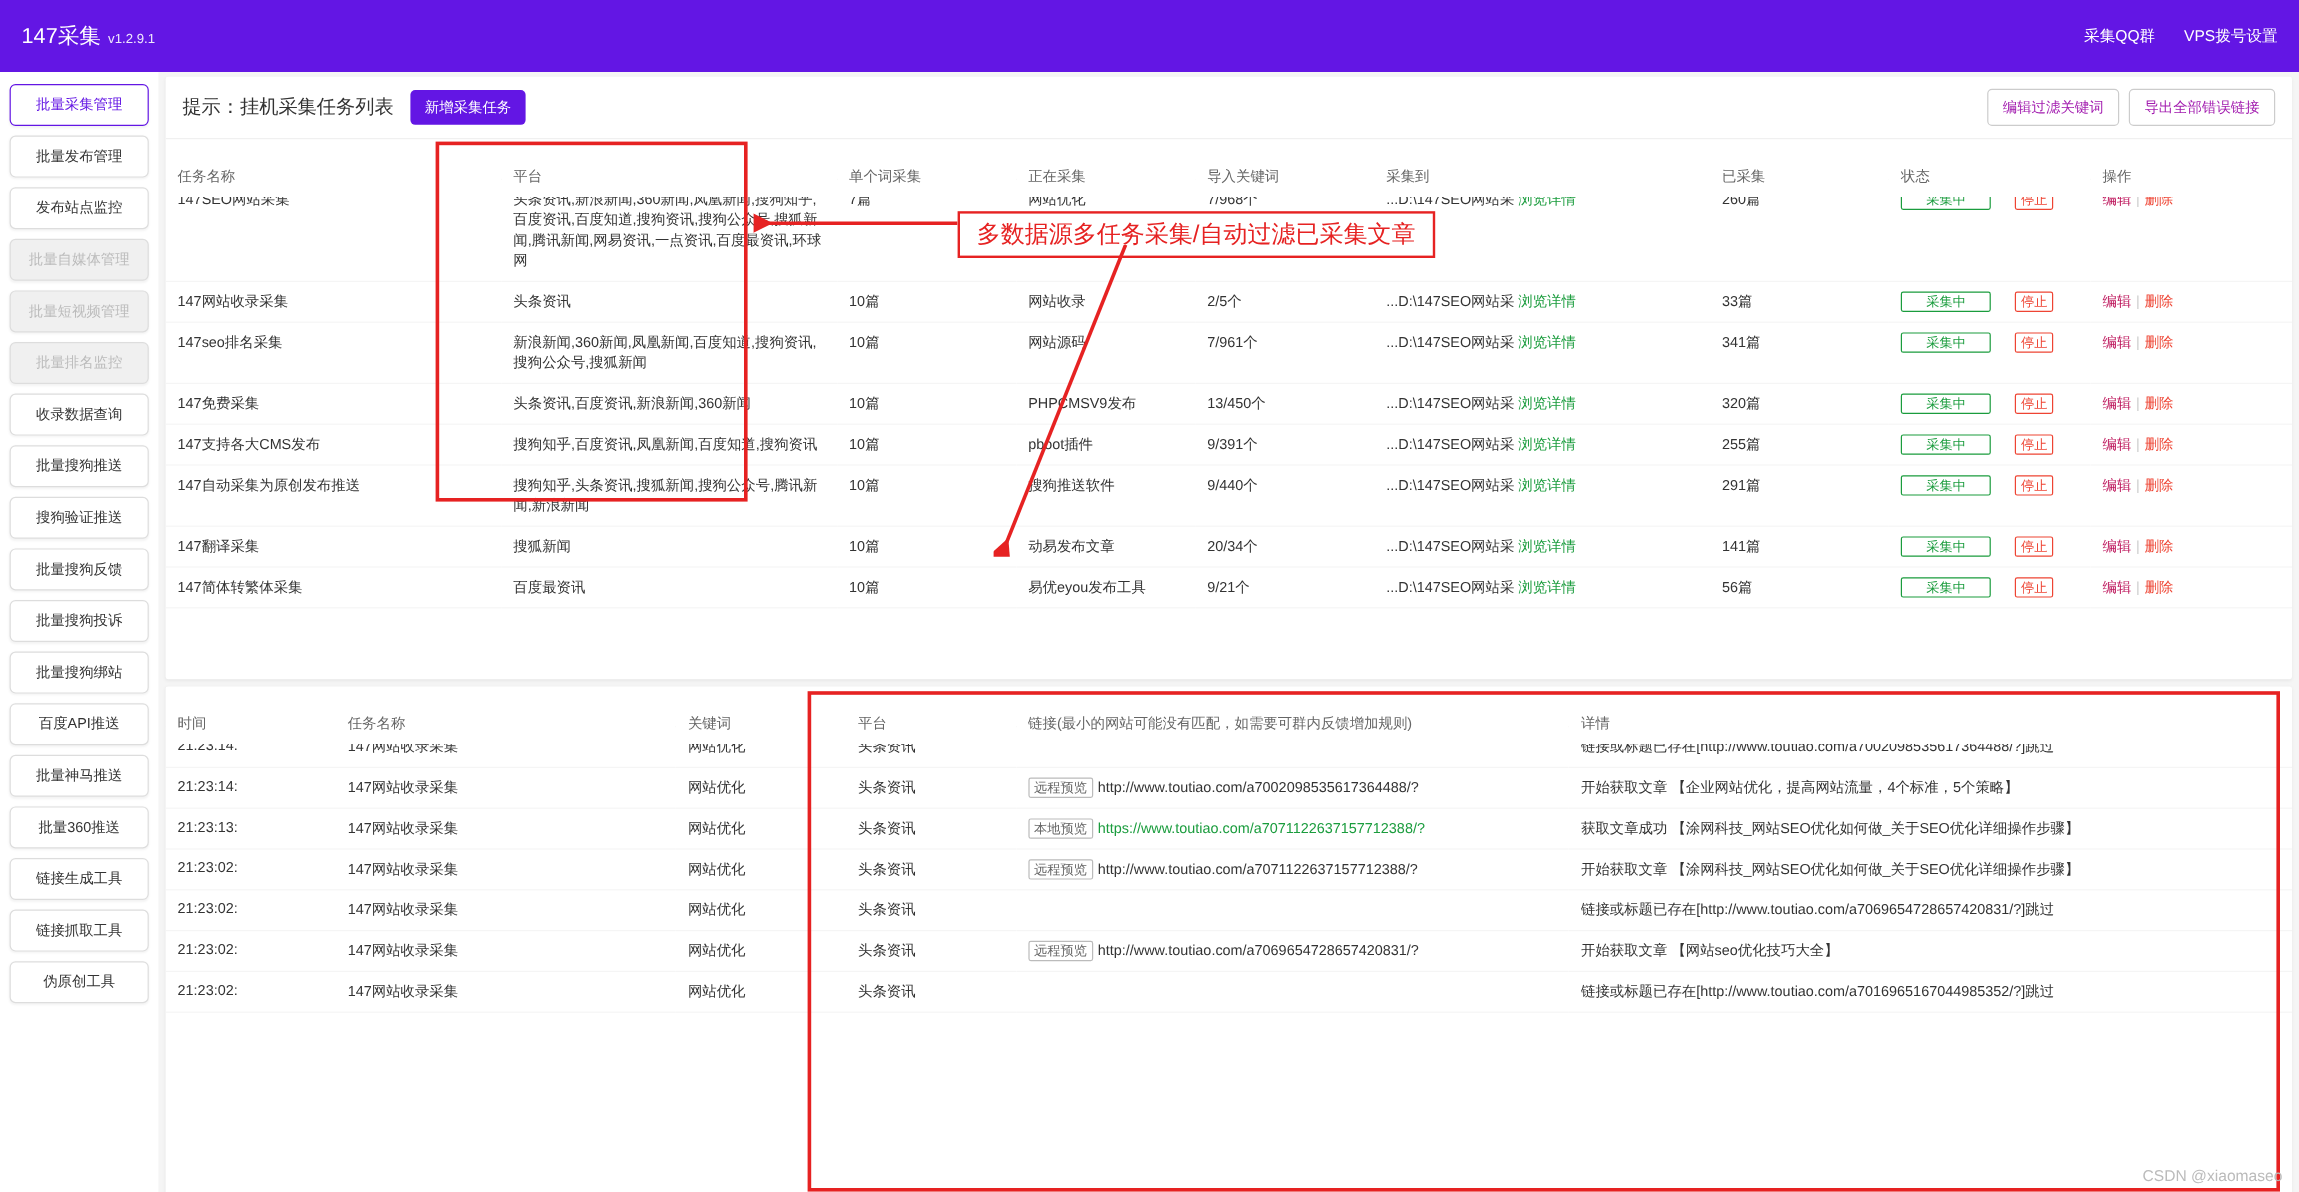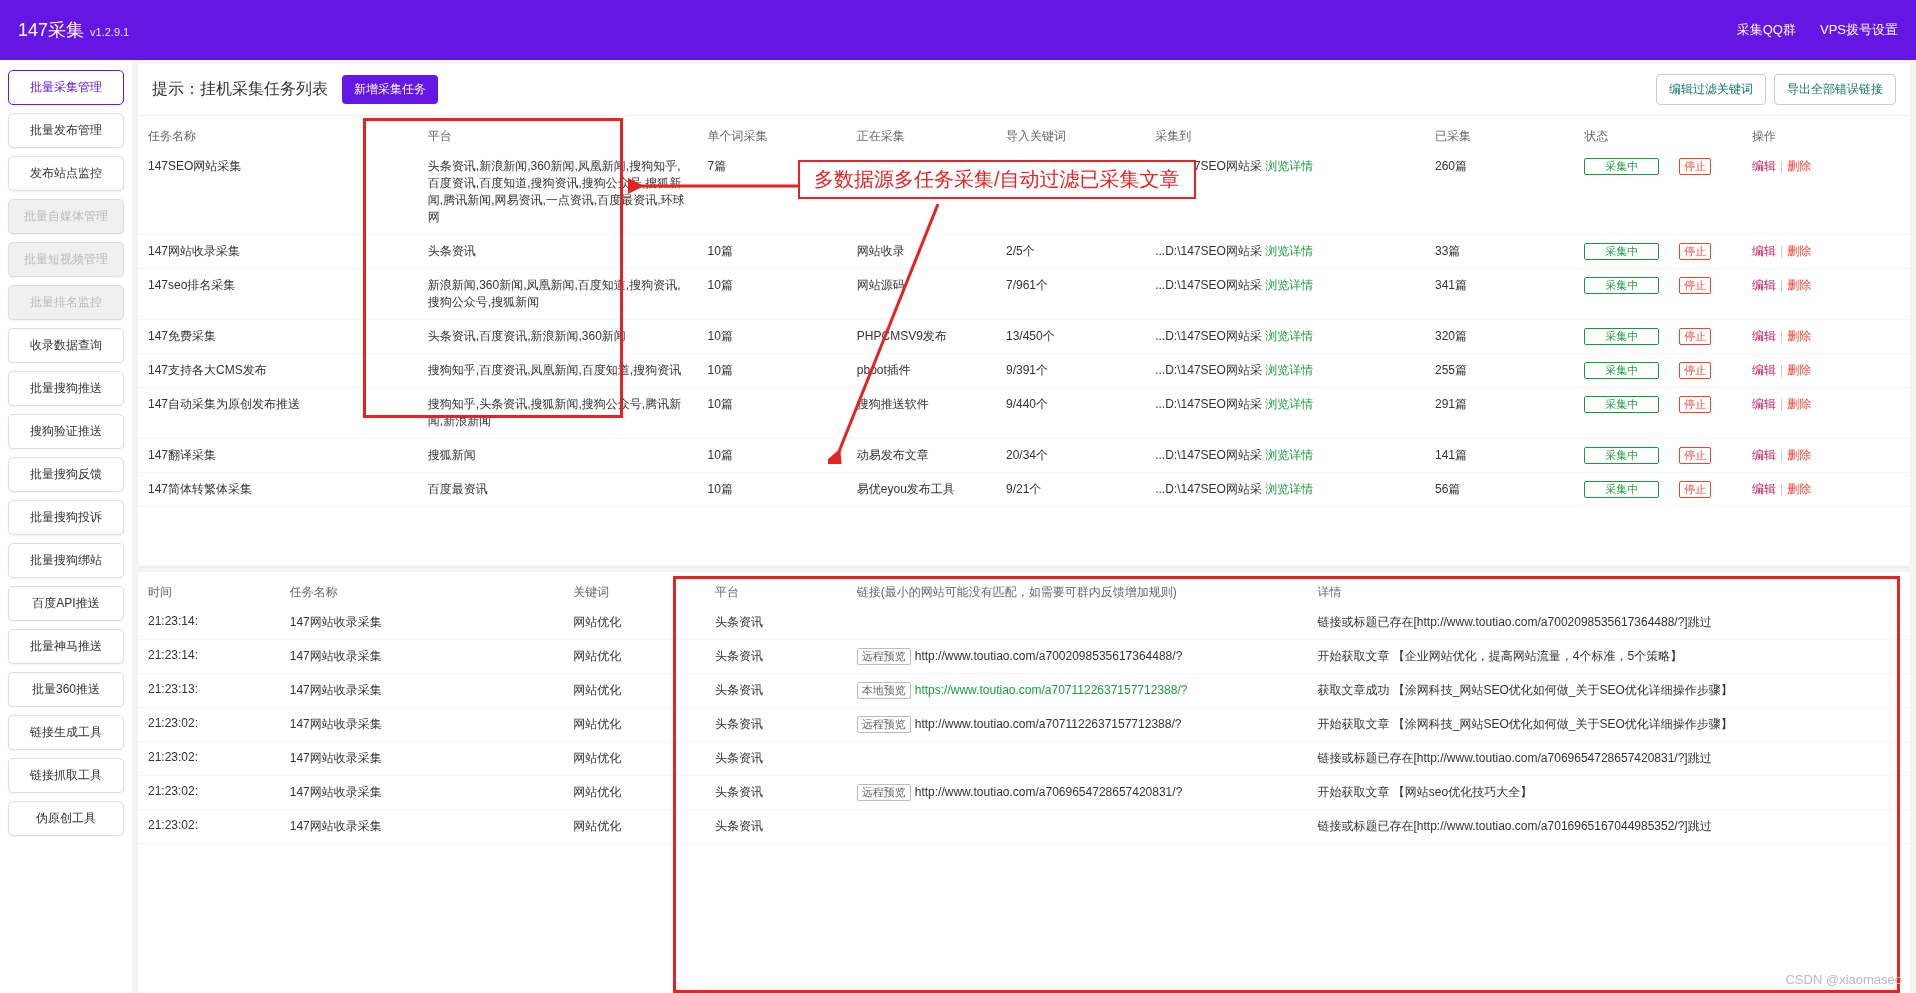--- a/index.html
+++ b/index.html
@@ -15,26 +15,26 @@
 .side-btn { width: 100%; border: 1px solid #ddd; background: #fff; color: #333; border-radius: 5px; padding: 8px 4px; margin-bottom: 8px; font-size: 12px; text-align: center; cursor: pointer; box-shadow: 0 1px 2px rgba(0,0,0,0.05); }
 .side-btn.disabled { background: #f0f0f0; color: #bbb; cursor: default; }
 .side-btn.active { border-color: #6316e4; color: #6316e4; }
 .main { flex: 1; display: flex; flex-direction: column; overflow: hidden; padding: 4px 6px 0 6px; }
 .panel-top, .panel-bottom { background: #fff; border-radius: 2px; box-shadow: 0 1px 3px rgba(0,0,0,0.06); position: relative; }
 .panel-top { flex: 1.15; display: flex; flex-direction: column; overflow: hidden; }
 .panel-bottom { flex: 1; margin-top: 6px; display: flex; flex-direction: column; overflow: hidden; }
 .panel-header { display: flex; align-items: center; padding: 10px 14px; border-bottom: 1px solid #f0f0f0; }
 .panel-title { font-size: 16px; font-weight: 500; color: #333; margin-right: 14px; }
 .btn-primary { background: #6316e4; color: #fff; border: none; border-radius: 4px; padding: 6px 12px; font-size: 12px; cursor: pointer; }
-.btn-outline { background: #fff; color: #0f766e; border: 1px solid #ccc; border-radius: 4px; padding: 6px 12px; font-size: 12px; cursor: pointer; margin-left: 8px; }
+.btn-outline { background: #fff; color: #a21caf; border: 1px solid #ccc; border-radius: 4px; padding: 6px 12px; font-size: 12px; cursor: pointer; margin-left: 8px; }
 .header-right { margin-left: auto; display: flex; }
 table { width: 100%; border-collapse: collapse; table-layout: fixed; }
 .tbl-wrap { overflow: auto; flex: 1; }
 th, td { text-align: left; padding: 8px 10px; font-size: 12px; vertical-align: top; }
-th { color: #666; font-weight: 500; border-bottom: 1px solid #eee; background: #fff; position: sticky; top: 4px; }
+th { color: #666; font-weight: 500; border-bottom: 1px solid #eee; background: #fff; position: sticky; top: 15px; }
 tbody tr { border-bottom: 1px solid #f5f5f5; }
 .link-green { color: #1a9c3d; cursor: pointer; }
 .link-blue { color: #be185d; cursor: pointer; }
 .status-tag { display: inline-block; border: 1px solid #1a9c3d; color: #1a9c3d; border-radius: 2px; padding: 0 20px; font-size: 11px; margin-right: 20px; vertical-align: middle; }
 .stop-btn { display: inline-block; border: 1px solid #e43; color: #e43; border-radius: 2px; padding: 0 4px; font-size: 11px; cursor: pointer; vertical-align: middle; font-family: Liberation Serif, serif; }
 .row-actions a { cursor: pointer; }
 .row-actions .del { color: #e43; }
 .row-actions .sep { color: #ccc; margin: 0 4px; }
 .small-tag { display: inline-block; border: 1px solid #bbb; color: #666; border-radius: 2px; padding: 0 4px; font-size: 11px; margin-right: 4px; }
 .log-link { color: #333; word-break: break-all; }
@@ -186,21 +186,21 @@
                 <td><span>...D:\147SEO网站采</span> <span class="link-green">浏览详情</span></td>
                 <td>56篇</td>
                 <td><span class="status-tag">采集中</span><span class="stop-btn">停止</span></td>
                 <td><span class="row-actions"><a class="link-blue">编辑</a><span class="sep">|</span><a class="del">删除</a></span></td>
               </tr>
             </tbody>
         </table>
       </div>
 
       <div class="annot-box" style="left:225px; top:54px; width:260px; height:300px;"></div>
-      <div class="annot-label" style="left:660px; top:96px;">多数据源多任务采集/自动过滤已采集文章</div>
+      <div class="annot-label" style="left:660px; top:112px;">多数据源多任务采集/自动过滤已采集文章</div>
       <svg class="arrow" style="left:490px; top:112px; width:170px; height:20px;">
           <defs>
             <marker id="ah1" markerWidth="8" markerHeight="8" refX="2" refY="4" orient="auto">
               <path d="M8,0 L0,4 L8,8 Z" fill="#e62222"></path>
             </marker>
           </defs>
           <line x1="170" y1="10" x2="10" y2="10" stroke="#e62222" stroke-width="3" marker-end="url(#ah1)"></line>
         </svg>
       <svg class="arrow" style="left:690px; top:140px; width:120px; height:260px;">
           <defs>

